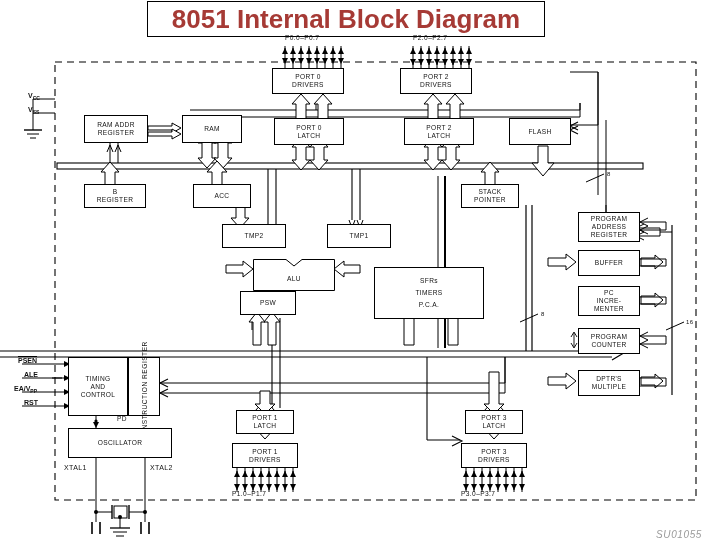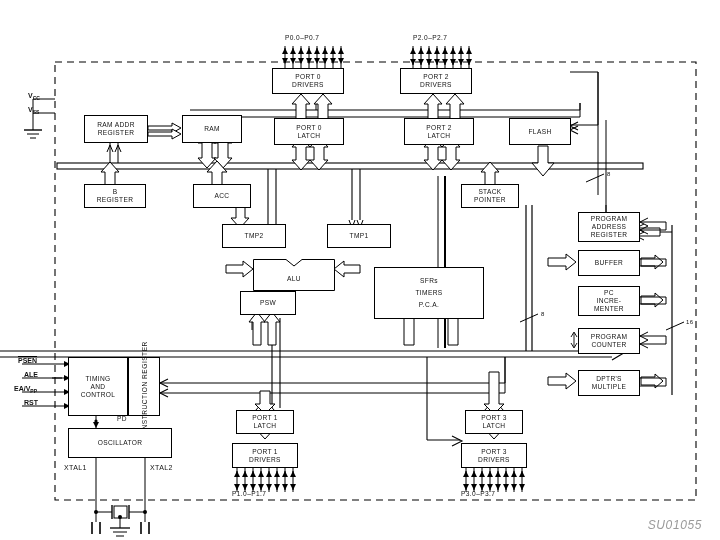--- a/index.html
+++ b/index.html
@@ -114,32 +114,35 @@
     transform: rotate(-90deg);
     white-space: nowrap;
     font-size: 6.6px;
     letter-spacing: 0.5px;
     color: #111111;
   }
 
   .watermark {
     position: absolute;
     right: 18px;
-    bottom: 8px;
-    font-size: 12px;
+    bottom: 0;
+    font-size: 10px;
     color: #9a9a9a;
     letter-spacing: 0.6px;
     font-style: italic;
   }
 </style>
 </head>
 <body>
 
 <div id="root">
 
+  <div class="title-banner">
+    <div class="title-text">8051 Internal Block Diagram</div>
+  </div>
 
   <svg id="wires" viewBox="0 0 720 540">
     <defs>
 
       <marker id="ah" markerWidth="7" markerHeight="7" refX="6" refY="3" orient="auto">
         <path d="M0,0 L6,3 L0,6 z" fill="#000"></path>
       </marker>
       <marker id="ahL" markerWidth="9" markerHeight="9" refX="1" refY="4" orient="auto">
         <path d="M8,0.5 L1,4 L8,7.5 z" fill="none" stroke="#000" stroke-width="1"></path>
       </marker>

